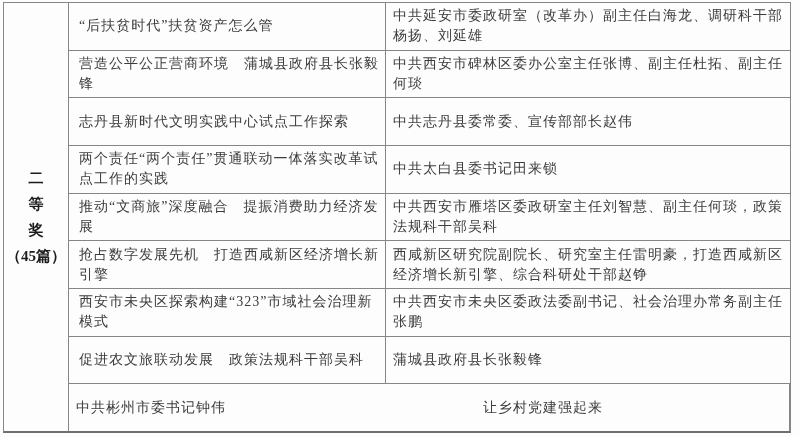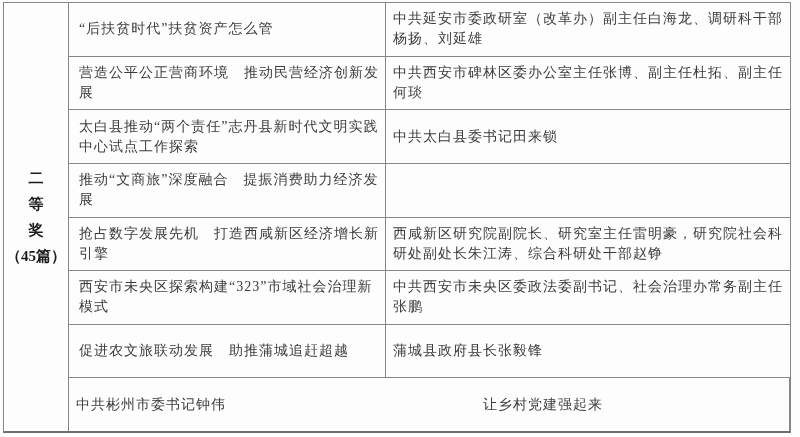--- a/index.html
+++ b/index.html
@@ -52,46 +52,51 @@
 等
 奖
 （45篇）</div>
   <div class="rows">
   <div class="row">
     <div class="cell title">“后扶贫时代”扶贫资产怎么管</div>
     <div class="cell author">中共延安市委政研室（改革办）副主任白海龙、调研科干部杨扬、刘延雄</div>
   </div>
 
   <div class="row">
-    <div class="cell title">营造公平公正营商环境　推动民营经济创新发展</div>
+    <div class="cell title">营造公平公正营商环境　蒲城县政府县长张毅锋</div>
     <div class="cell author">中共西安市碑林区委办公室主任张博、副主任杜拓、副主任何琰</div>
   </div>
 
+  <div class="row">
+    <div class="cell title">志丹县新时代文明实践中心试点工作探索</div>
+    <div class="cell author">中共志丹县委常委、宣传部部长赵伟</div>
+  </div>
 
   <div class="row">
-    <div class="cell title">太白县推动“两个责任”志丹县新时代文明实践中心试点工作探索</div>
+    <div class="cell title">两个责任“两个责任”贯通联动一体落实改革试点工作的实践</div>
     <div class="cell author">中共太白县委书记田来锁</div>
   </div>
 
   <div class="row">
     <div class="cell title">推动“文商旅”深度融合　提振消费助力经济发展</div>
+    <div class="cell author">中共西安市雁塔区委政研室主任刘智慧、副主任何琰，政策法规科干部吴科</div>
   </div>
 
   <div class="row">
     <div class="cell title">抢占数字发展先机　打造西咸新区经济增长新引擎</div>
-    <div class="cell author">西咸新区研究院副院长、研究室主任雷明豪，研究院社会科研处副处长朱江涛、综合科研处干部赵铮</div>
+    <div class="cell author">西咸新区研究院副院长、研究室主任雷明豪，打造西咸新区经济增长新引擎、综合科研处干部赵铮</div>
   </div>
 
   <div class="row">
     <div class="cell title">西安市未央区探索构建“323”市域社会治理新模式</div>
     <div class="cell author">中共西安市未央区委政法委副书记、社会治理办常务副主任张鹏</div>
   </div>
 
   <div class="row">
-    <div class="cell title">促进农文旅联动发展　助推蒲城追赶超越</div>
+    <div class="cell title">促进农文旅联动发展　政策法规科干部吴科</div>
     <div class="cell author">蒲城县政府县长张毅锋</div>
   </div>
 
   <div class="row">
     <div class="cell author">中共彬州市委书记钟伟</div>
     <div class="cell title">让乡村党建强起来</div>
   </div>
 </div>
 </div>
 

